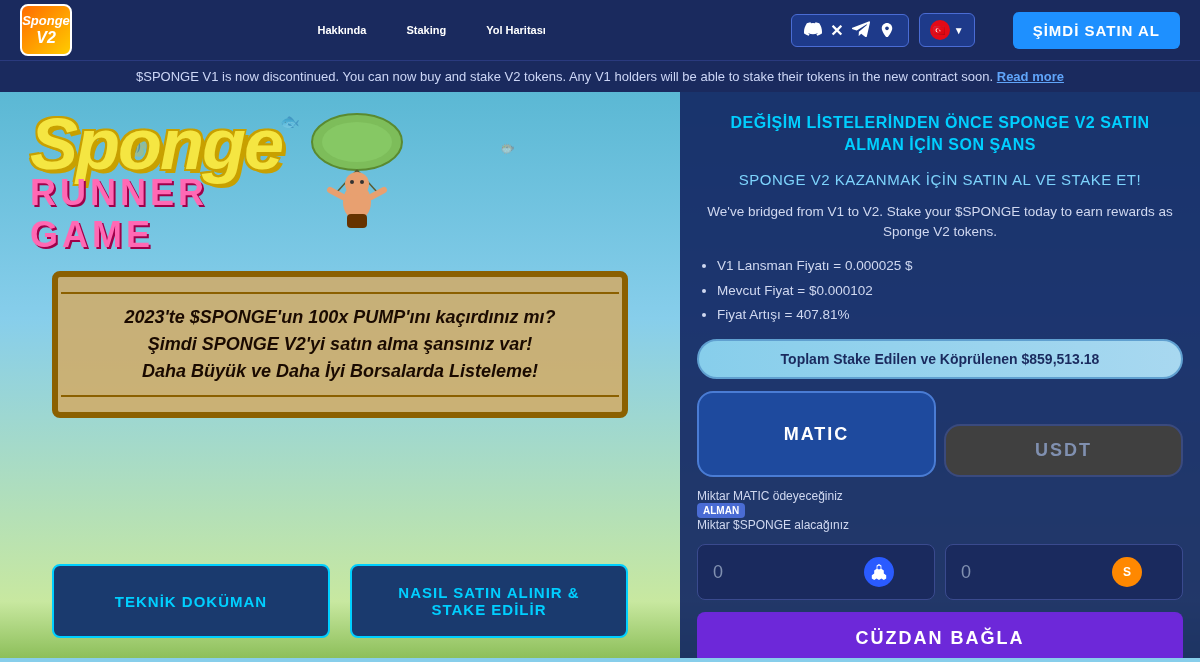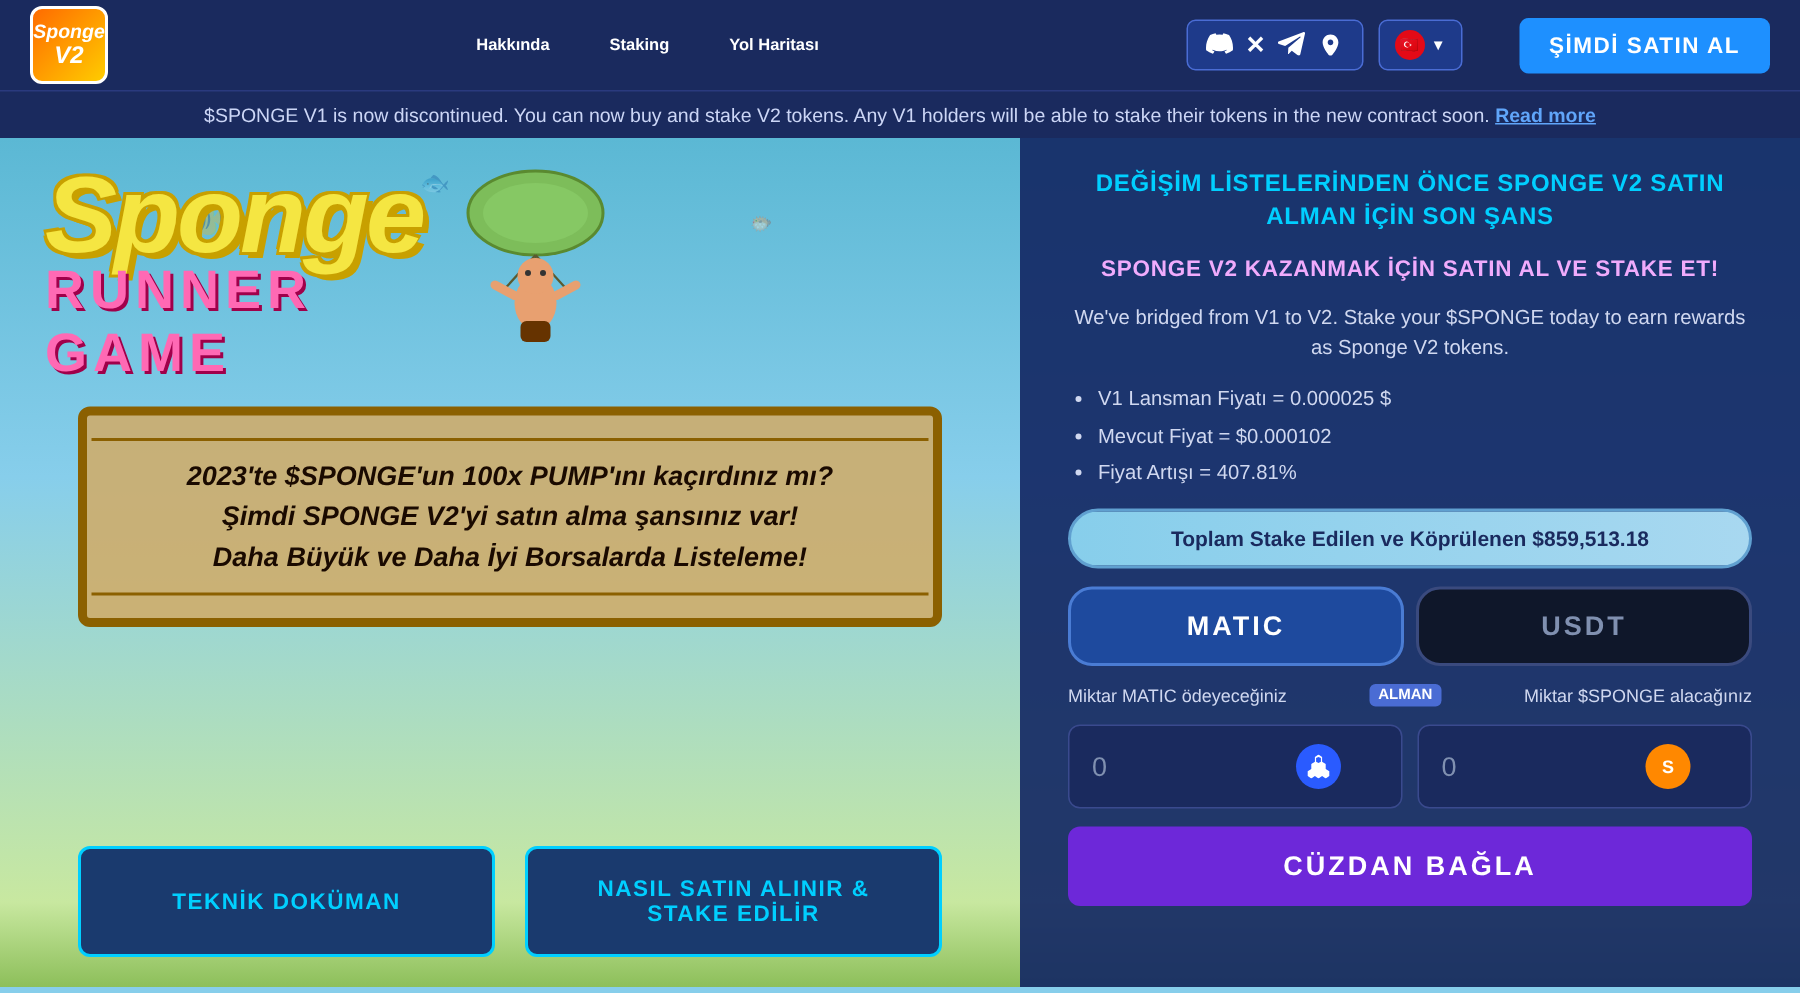--- a/index.html
+++ b/index.html
@@ -203,41 +203,41 @@
       cursor: pointer;
       text-align: center;
       letter-spacing: 1px;
       text-transform: uppercase;
     }
 
     
     .right-panel {
       width: 520px;
       background: rgba(20, 40, 100, 0.92);
-      padding: 20px 32px;
+      padding: 20px 17px;
       display: flex;
       flex-direction: column;
       gap: 12px;
       overflow-y: auto;
     }
     .right-panel-title {
       color: #fff;
       font-weight: 900;
       font-size: 16px;
       text-transform: uppercase;
       text-align: center;
       line-height: 1.4;
       letter-spacing: 0.5px;
     }
     .right-panel-title span {
       color: #00cfff;
     }
     .right-panel-subtitle {
-      color: #f0abfc;
-      font-weight: 700;
+      color: #7dd3fc;
+      font-weight: 400;
       font-size: 15px;
       text-transform: uppercase;
       text-align: center;
       line-height: 1.4;
       letter-spacing: 0.5px;
     }
     .right-panel-desc {
       color: #d0d8f0;
       font-size: 13.5px;
       text-align: center;
@@ -277,32 +277,34 @@
       letter-spacing: 2px;
       cursor: pointer;
       text-align: center;
     }
     .currency-tab.active {
       background: #1e4a9e;
       color: #fff;
       border: 2px solid #4a7cd4;
     }
     .currency-tab.inactive {
-      background: #0f172a;
+      background: #404040;
       color: #8090b0;
       border: 2px solid #3a4a7e;
+      margin-top: 33px;
     }
 
     
     .payment-label-row {
       display: flex;
       justify-content: space-between;
-      align-items: flex-end;
+      align-items: flex-start;
       color: #d0d8f0;
       font-size: 12px;
+      flex-direction: column;
     }
     .payment-label-row .mans-badge {
       background: #4a6cd4;
       color: white;
       font-size: 10px;
       font-weight: 700;
       padding: 2px 6px;
       border-radius: 4px;
     }
 

